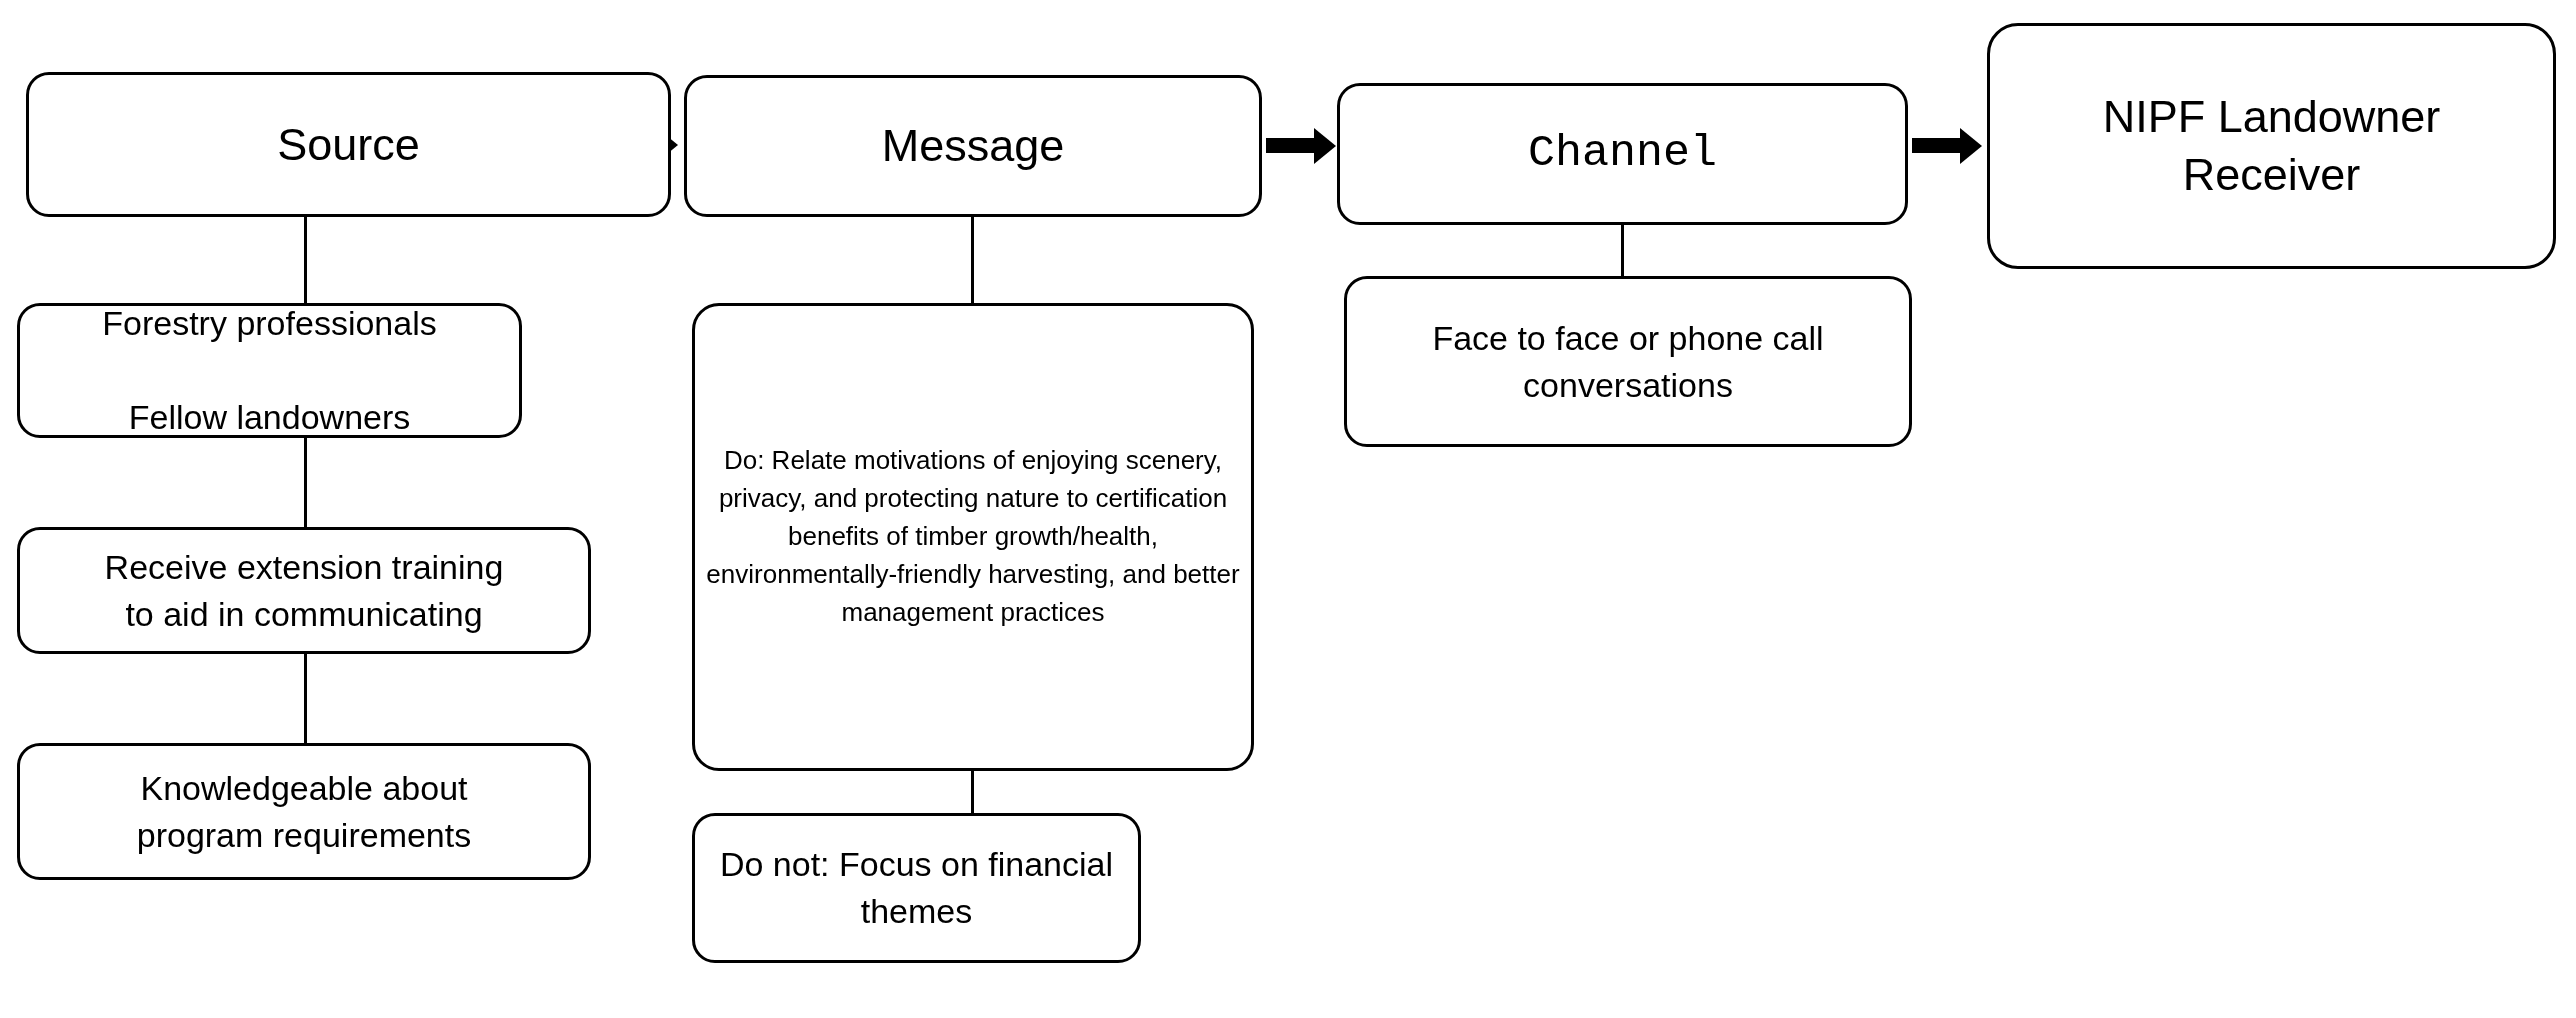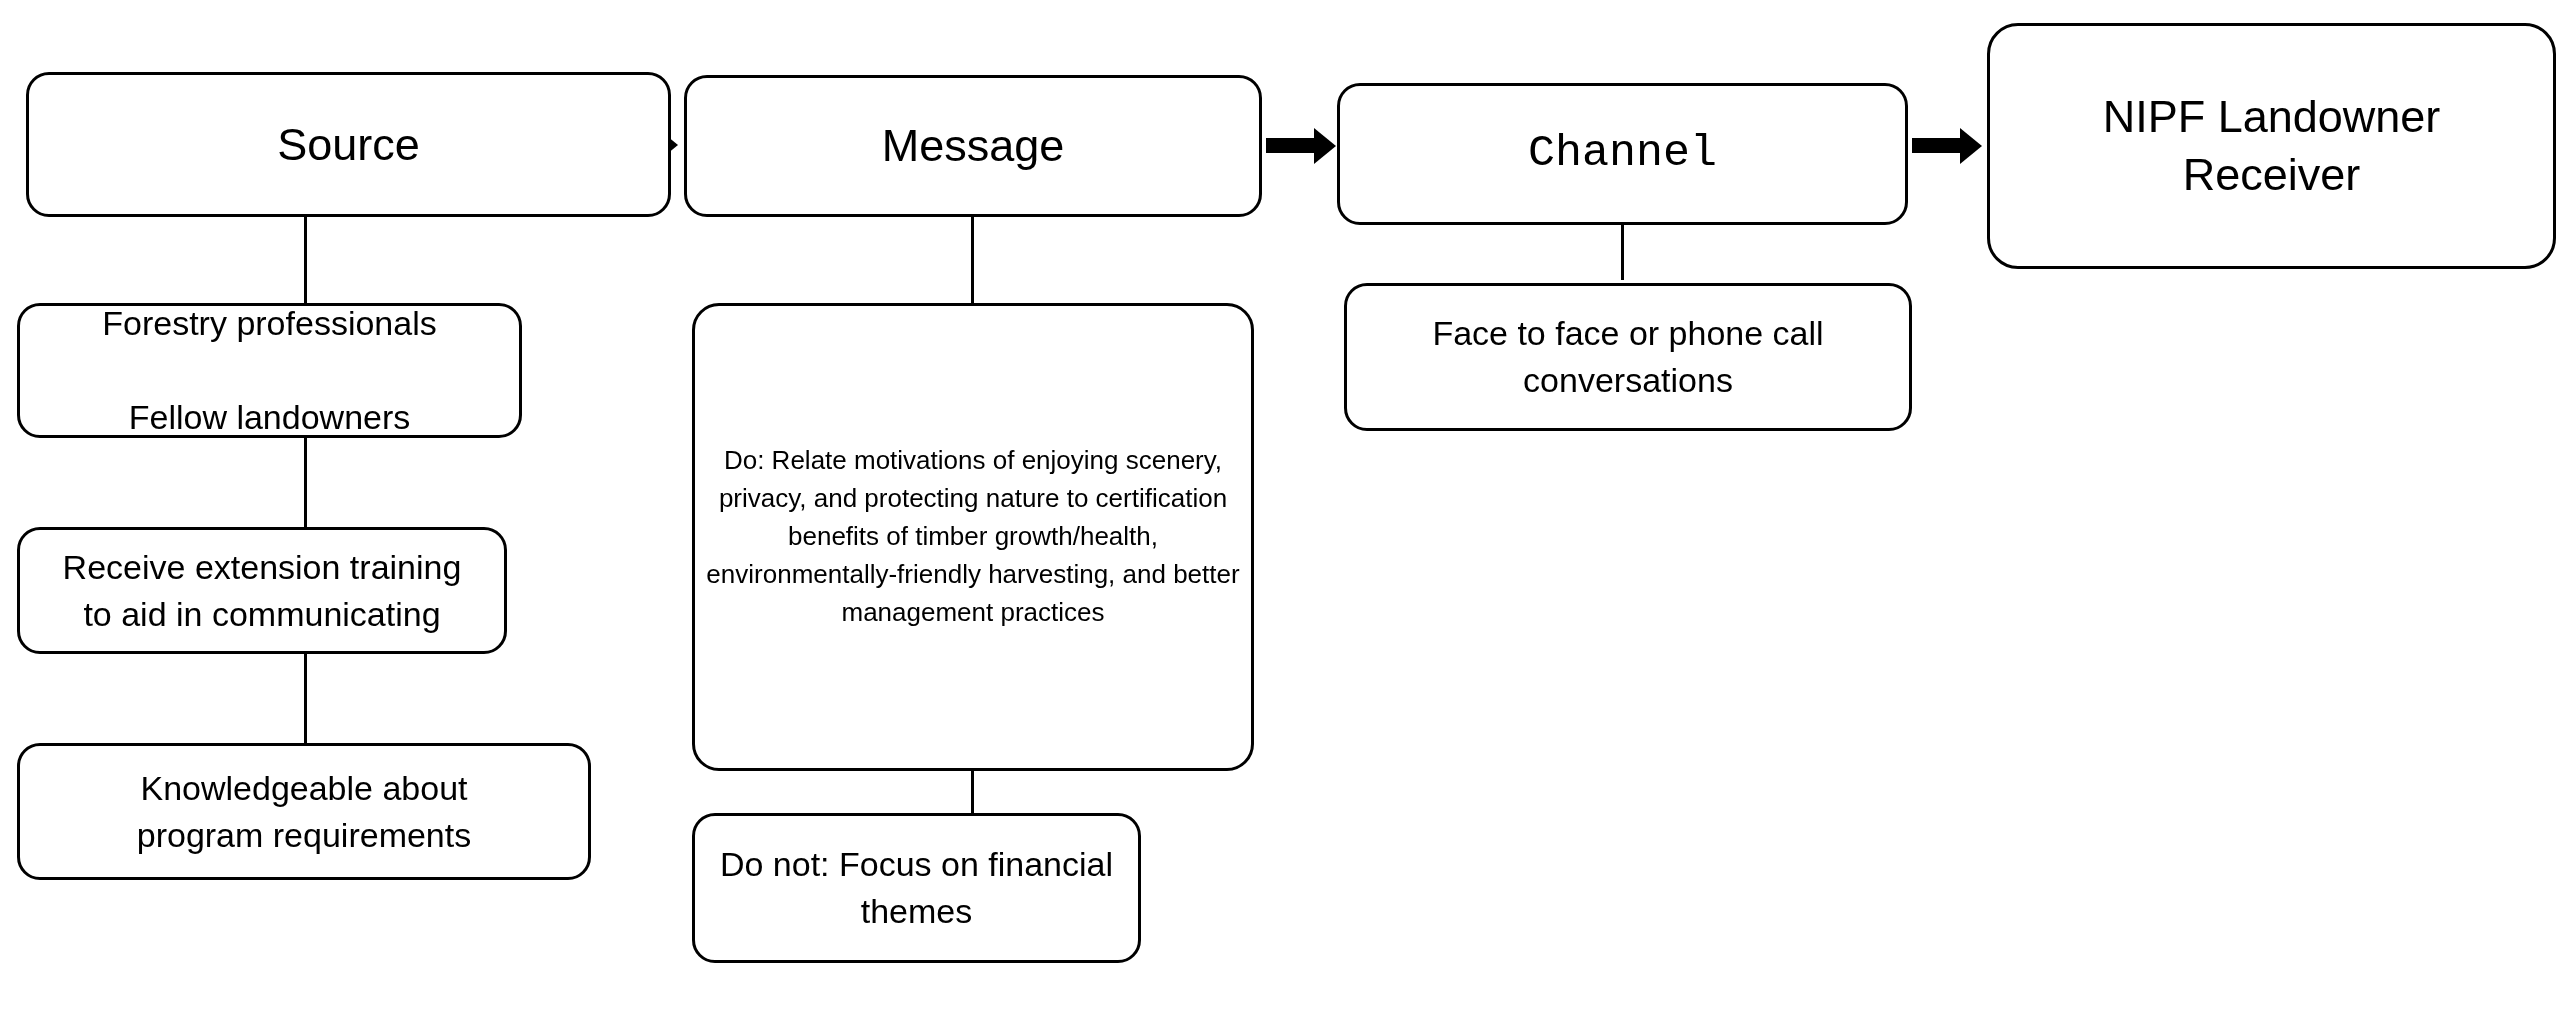--- a/index.html
+++ b/index.html
@@ -90,21 +90,21 @@
   <div class="vline" style="left:304px; top:217px; height:88px;"></div>
 
   <div class="node detail" style="left:17px; top:303px; width:505px; height:135px;">
     <span class="node-label">Forestry professionals
 
 Fellow landowners</span>
   </div>
 
   <div class="vline" style="left:304px; top:438px; height:90px;"></div>
 
-  <div class="node detail" style="left:17px; top:527px; width:490px; height:127px;">
+  <div class="node detail" style="left:17px; top:527px; width:574px; height:127px;">
     <span class="node-label">Receive extension training
 to aid in communicating</span>
   </div>
 
   <div class="vline" style="left:304px; top:654px; height:90px;"></div>
 
   <div class="node detail" style="left:17px; top:743px; width:574px; height:137px;">
     <span class="node-label">Knowledgeable about
 program requirements</span>
   </div>
@@ -128,21 +128,21 @@
   </div>
 
   <div class="arrow" style="left:1266px; top:138px; width:49px;"></div>
 
   <div class="node stage" style="left:1337px; top:83px; width:571px; height:142px;font-family:Liberation Mono, monospace;">
     <span class="node-label">Channel</span>
   </div>
 
   <div class="vline" style="left:1621px; top:217px; height:63px;"></div>
 
-  <div class="node detail" style="left:1344px; top:283px; width:568px; height:148px;">
+  <div class="node detail" style="left:1344px; top:276px; width:568px; height:171px;">
     <span class="node-label">Face to face or phone call conversations</span>
   </div>
 
   <div class="arrow" style="left:1912px; top:138px; width:49px;"></div>
 
   <div class="node stage" style="left:1987px; top:22.6px; width:569px; height:246px; border-radius:31px;">
     <span class="node-label">NIPF Landowner
 Receiver</span>
   </div>
 

